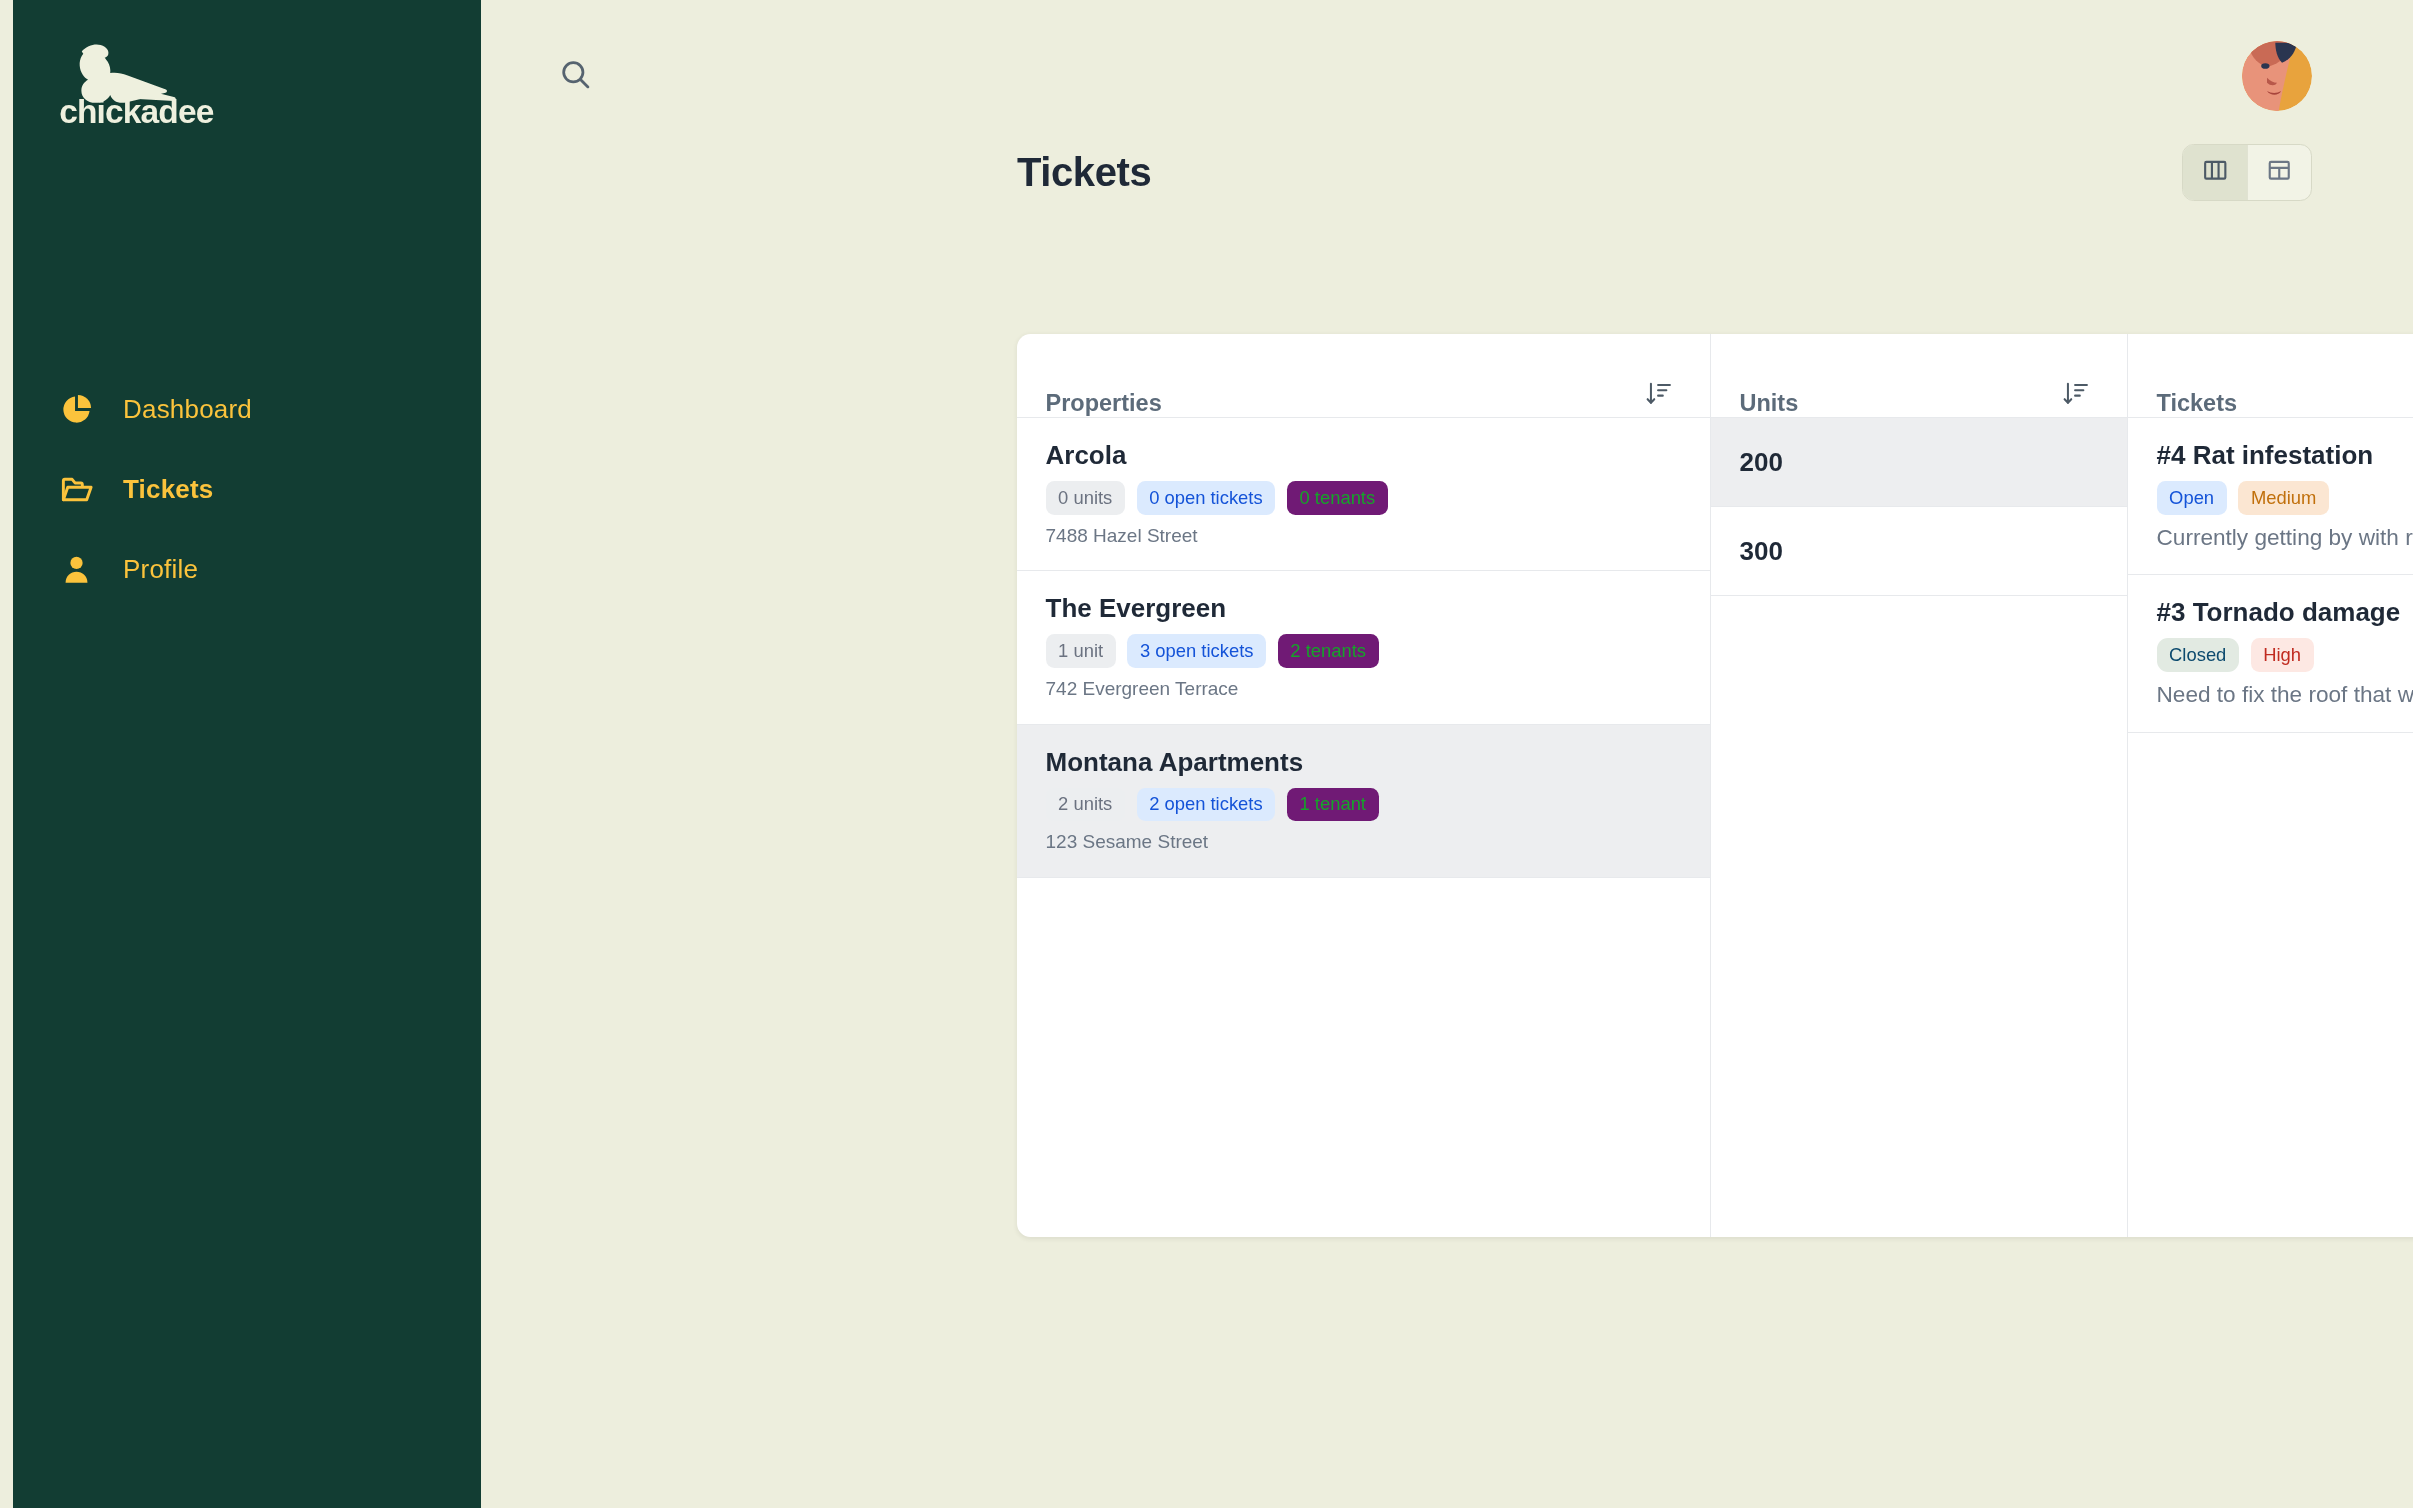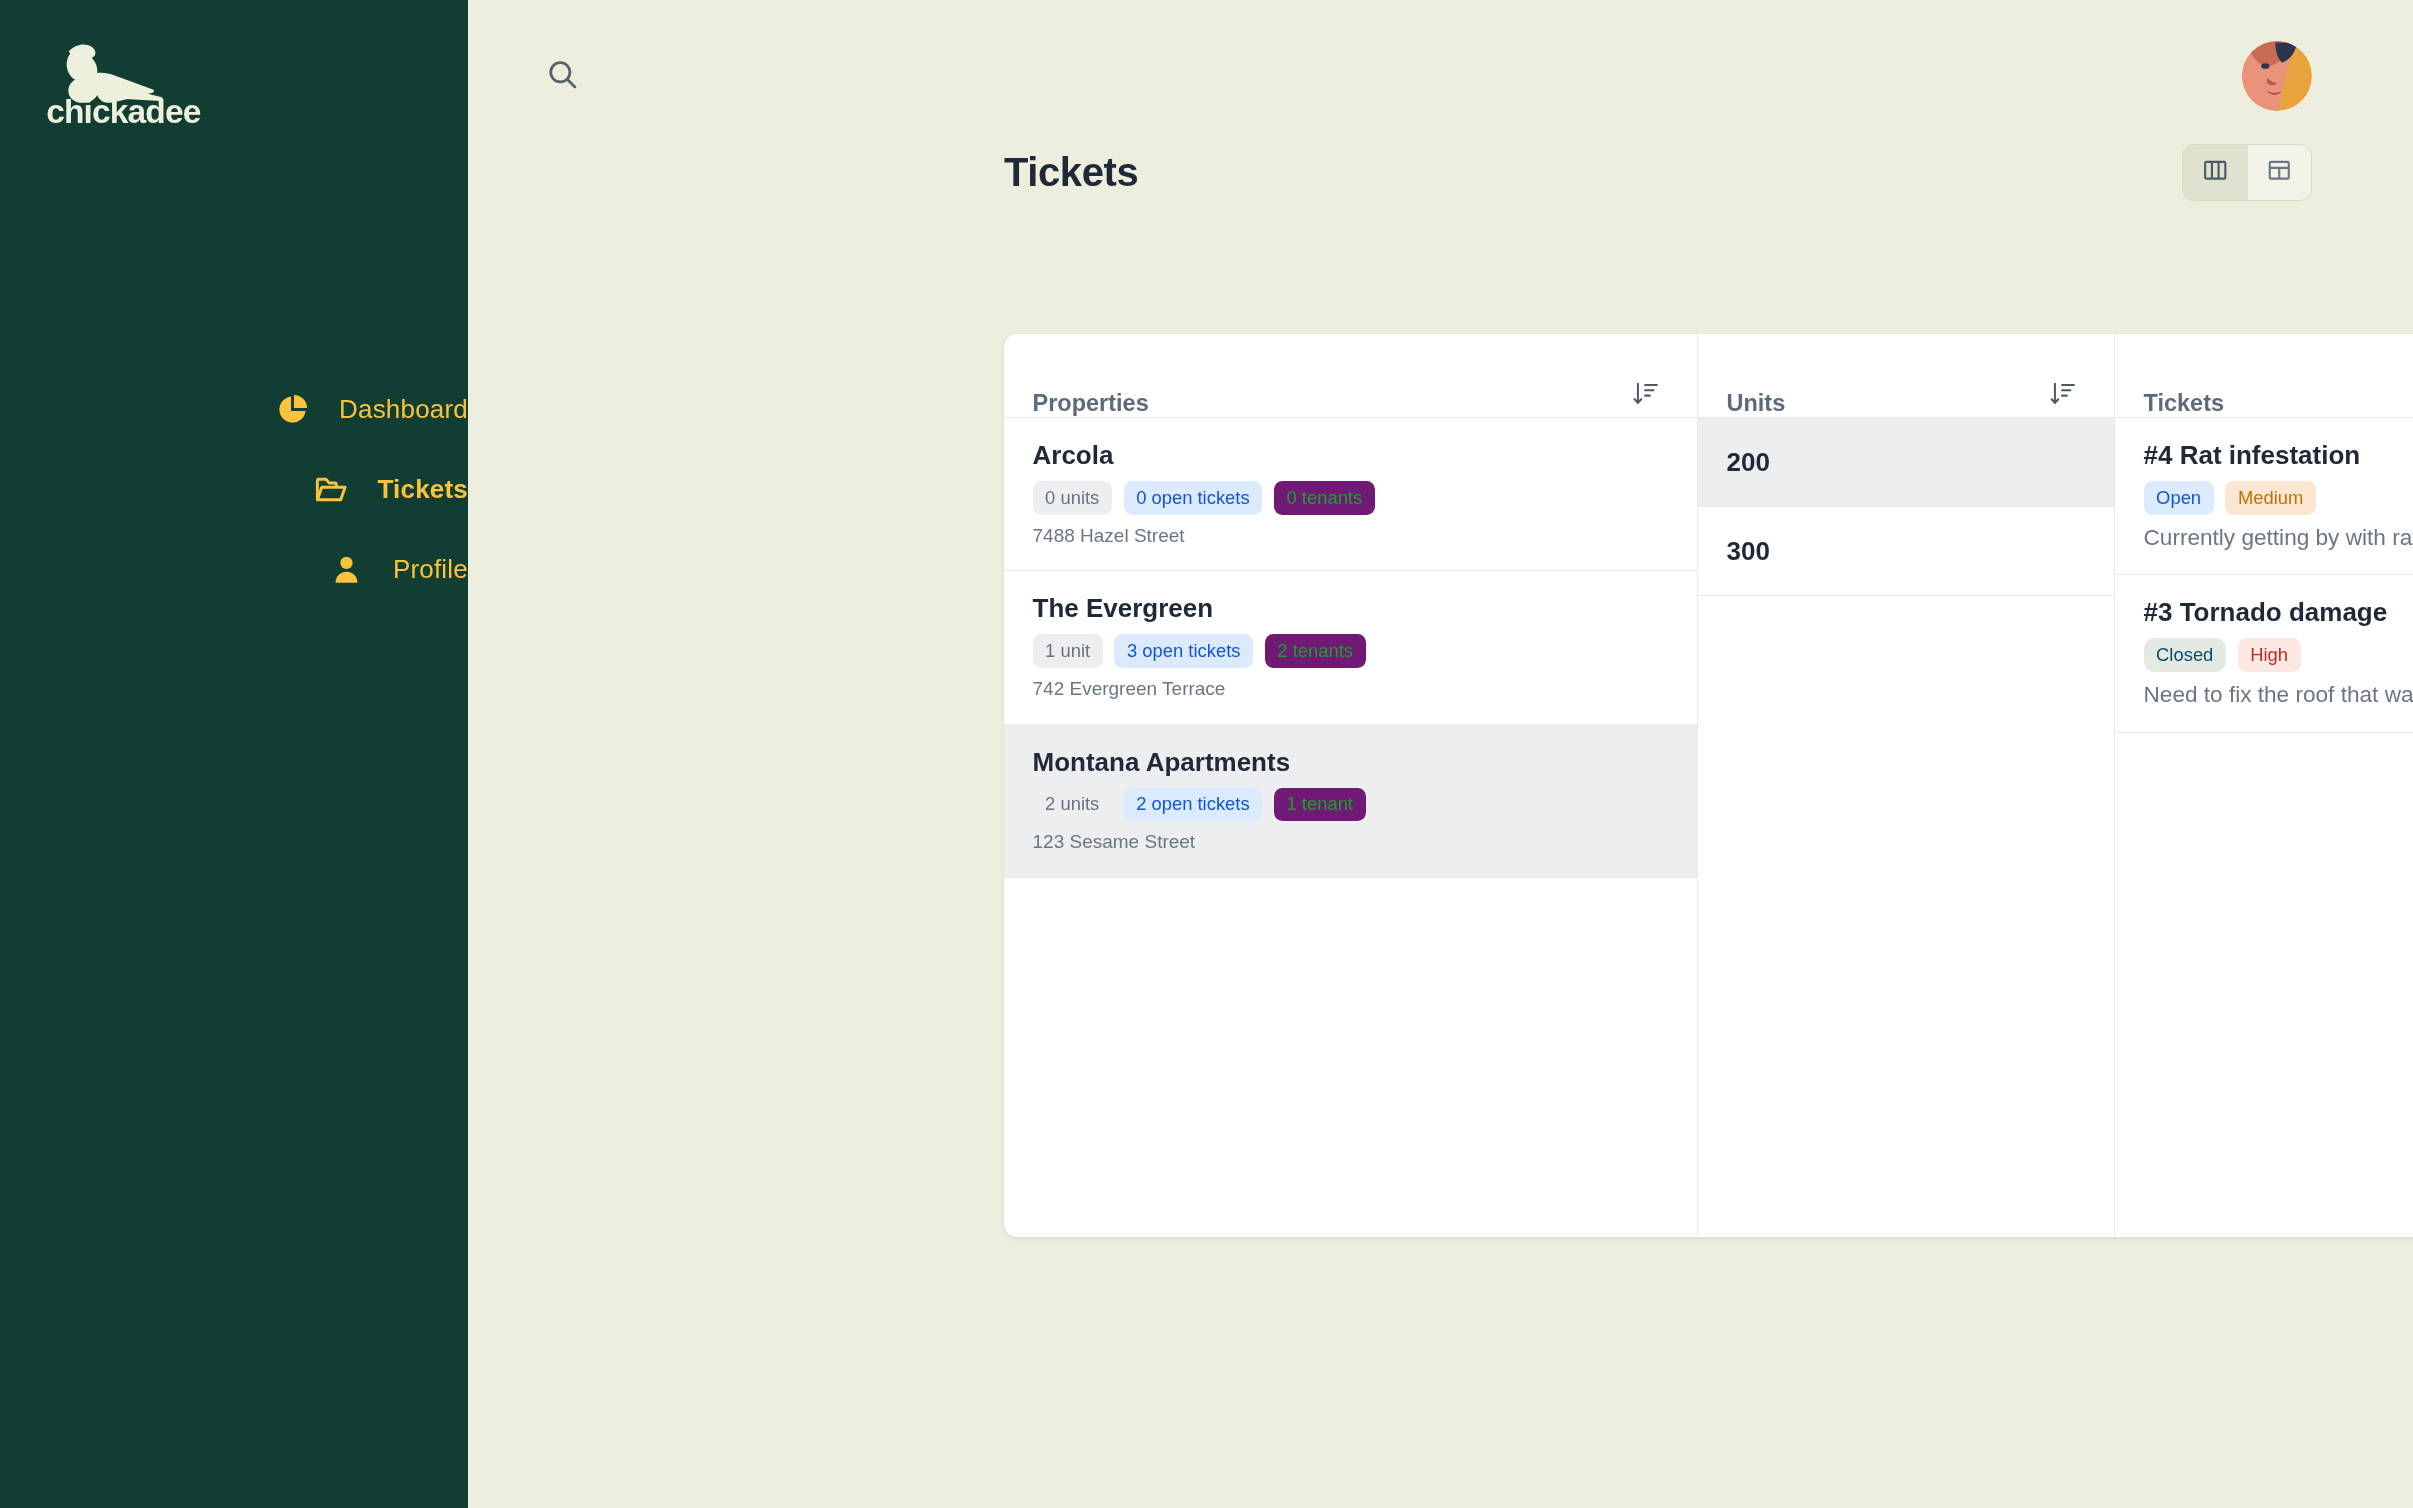--- a/index.html
+++ b/index.html
@@ -2,21 +2,21 @@
 <html style="font-size:13.4px"><head>
 <meta charset="utf-8">
 <style>
   * { box-sizing: border-box; margin: 0; padding: 0; }
   html, body {
     width: 2413px; height: 1508px;
     font-family: "Liberation Sans", sans-serif;
     background: #edeedd;
     overflow: hidden;
   }
-  .app { display: flex; width: 2413px; height: 1508px; }
+  .app { display: flex; width: 2413px; height: 1508px; padding-left: 13px; }
 
   
   .sidebar {
     width: 468px;
     background: #123d33;
     flex: 0 0 468px;
     position: relative;
   }
   .logo-wrap {
     position: absolute;
@@ -26,21 +26,20 @@
   .logo-svg { display: block; width: 180px; height: 88px; }
 
   .nav { position: absolute; top: 369px; left: 0; width: 100%; }
   .nav-item {
     display: flex;
     align-items: center;
     height: 80px;
     padding-left: 44px;
     cursor: pointer;
     text-decoration: none;
-    justify-content: flex-end;
   }
   .nav-icon {
     width: 39px; height: 39px;
     display: flex; align-items: center; justify-content: center;
     margin-right: 27px;
     flex: 0 0 39px;
   }
   .nav-icon svg { display: block; }
   .nav-label {
     font-size: 26px;

